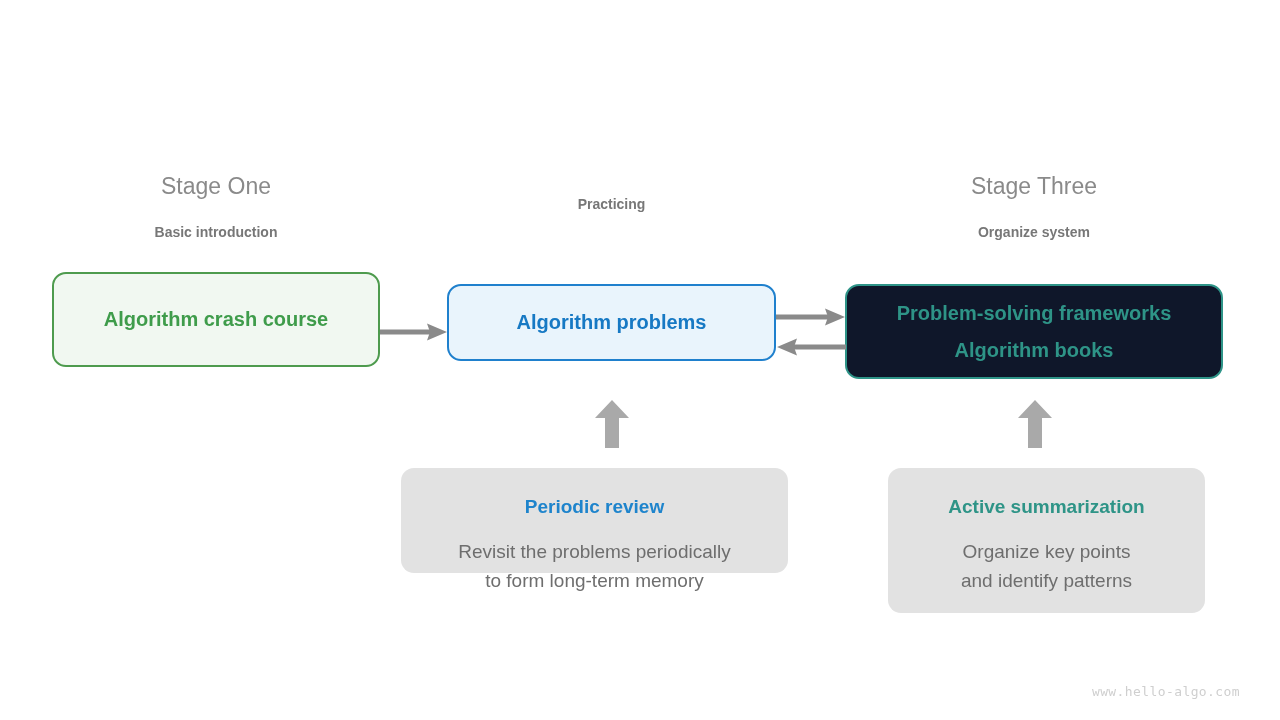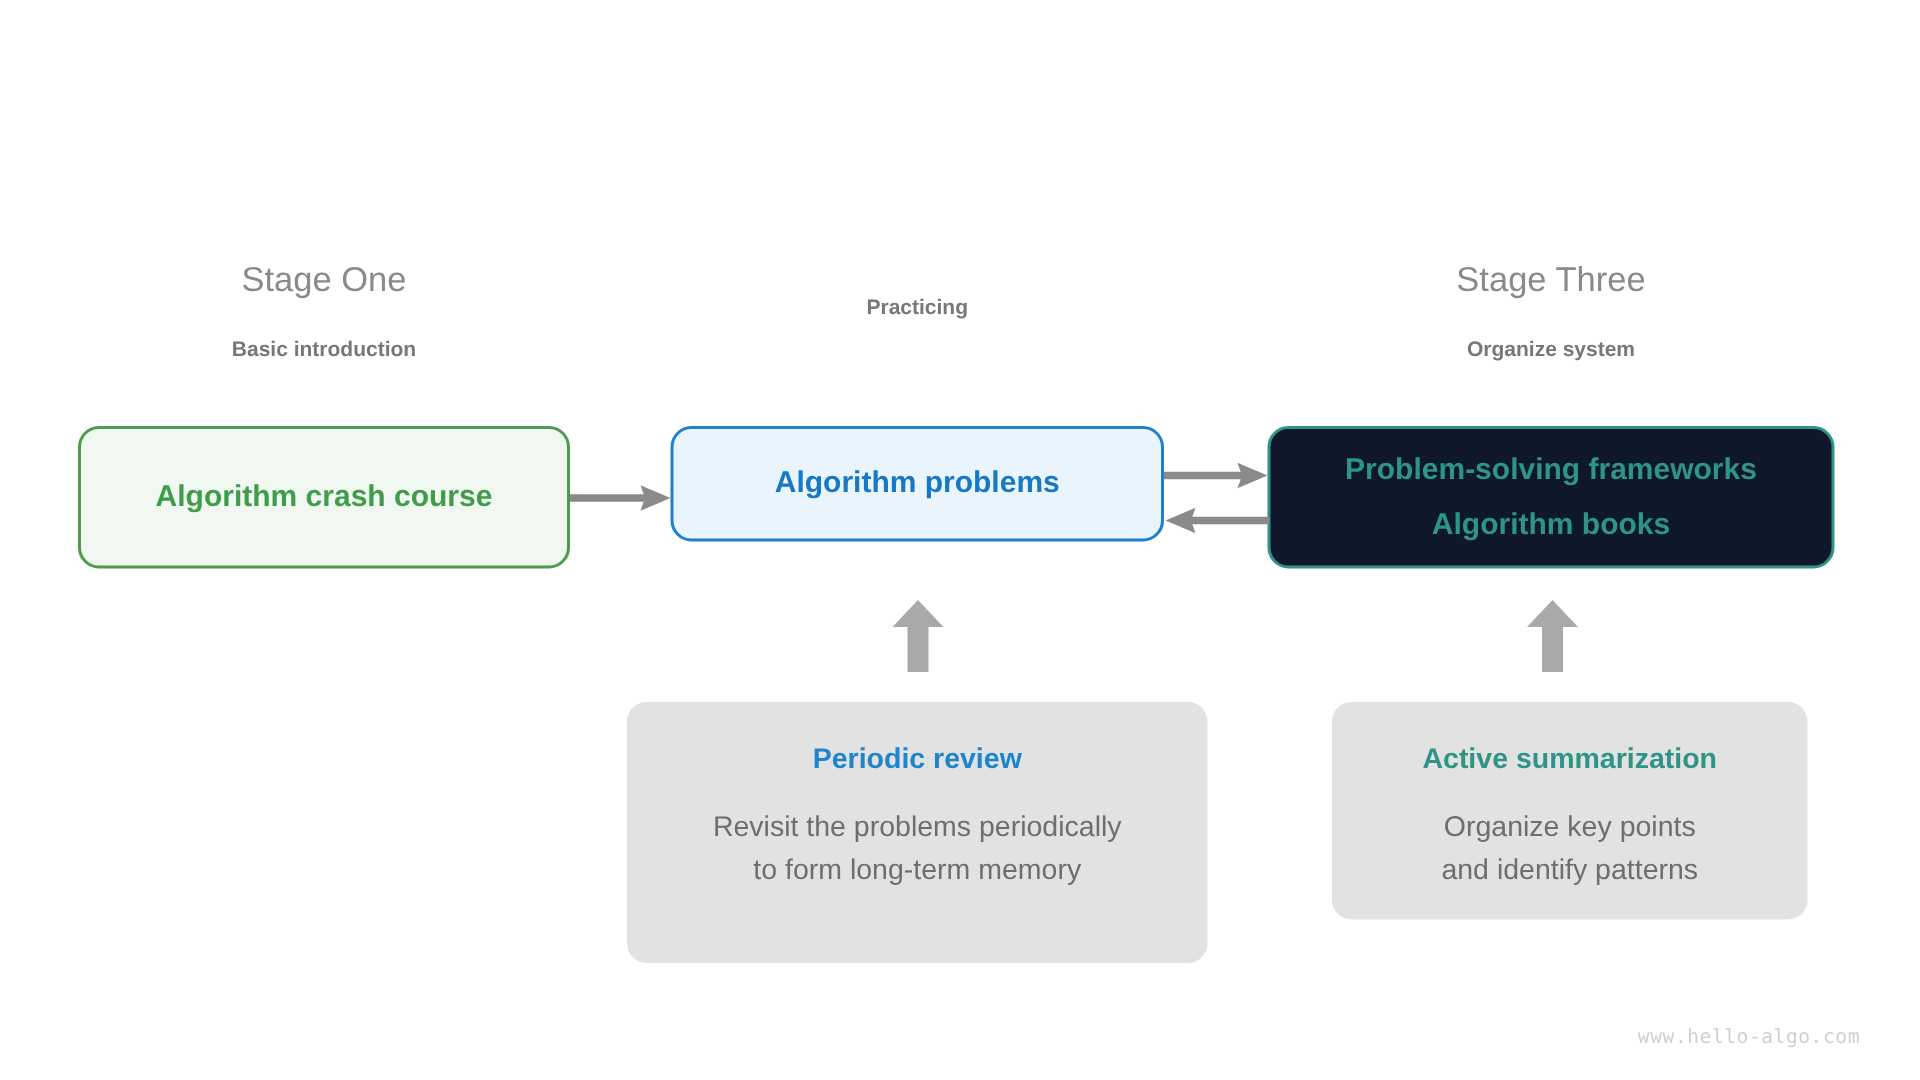--- a/index.html
+++ b/index.html
@@ -139,21 +139,21 @@
 
   <div class="stage-head" style="left:447px; top:172px; width:329px;">
     <div class="stage-sub">Practicing</div>
   </div>
 
   <div class="stage-head" style="left:845px; top:172px; width:378px;">
     <div class="stage-title">Stage Three</div>
     <div class="stage-sub">Organize system</div>
   </div>
 
-  <div class="stage-box box-green" style="left:52px; top:284px; width:328px; height:95px;">
+  <div class="stage-box box-green" style="left:52px; top:272px; width:328px; height:95px;">
     <div class="line">Algorithm crash course</div>
   </div>
 
   <div class="stage-box box-blue" style="left:447px; top:284px; width:329px; height:77px;">
     <div class="line">Algorithm problems</div>
   </div>
 
   <div class="stage-box box-teal" style="left:845px; top:284px; width:378px; height:95px;">
     <div class="line">Problem-solving frameworks</div>
     <div class="line">Algorithm books</div>
@@ -175,21 +175,21 @@
   </svg>
 
   <svg class="arrow-svg" style="left:595px; top:400px;" width="34" height="48" viewBox="0 0 34 48">
     <path d="M17,0 L34,18 L24,18 L24,48 L10,48 L10,18 L0,18 Z" fill="#a9a9a9"></path>
   </svg>
 
   <svg class="arrow-svg" style="left:1018px; top:400px;" width="34" height="48" viewBox="0 0 34 48">
     <path d="M17,0 L34,18 L24,18 L24,48 L10,48 L10,18 L0,18 Z" fill="#a9a9a9"></path>
   </svg>
 
-  <div class="note-card" style="left:418px; top:468px; width:387px; height:174px;">
+  <div class="note-card" style="left:401px; top:468px; width:387px; height:105px;">
     <div class="note-title blue">Periodic review</div>
     <div class="note-body">Revisit the problems periodically
 to form long-term memory</div>
   </div>
 
   <div class="note-card" style="left:888px; top:468px; width:317px; height:145px;">
     <div class="note-title teal">Active summarization</div>
     <div class="note-body">Organize key points
 and identify patterns</div>
   </div>

